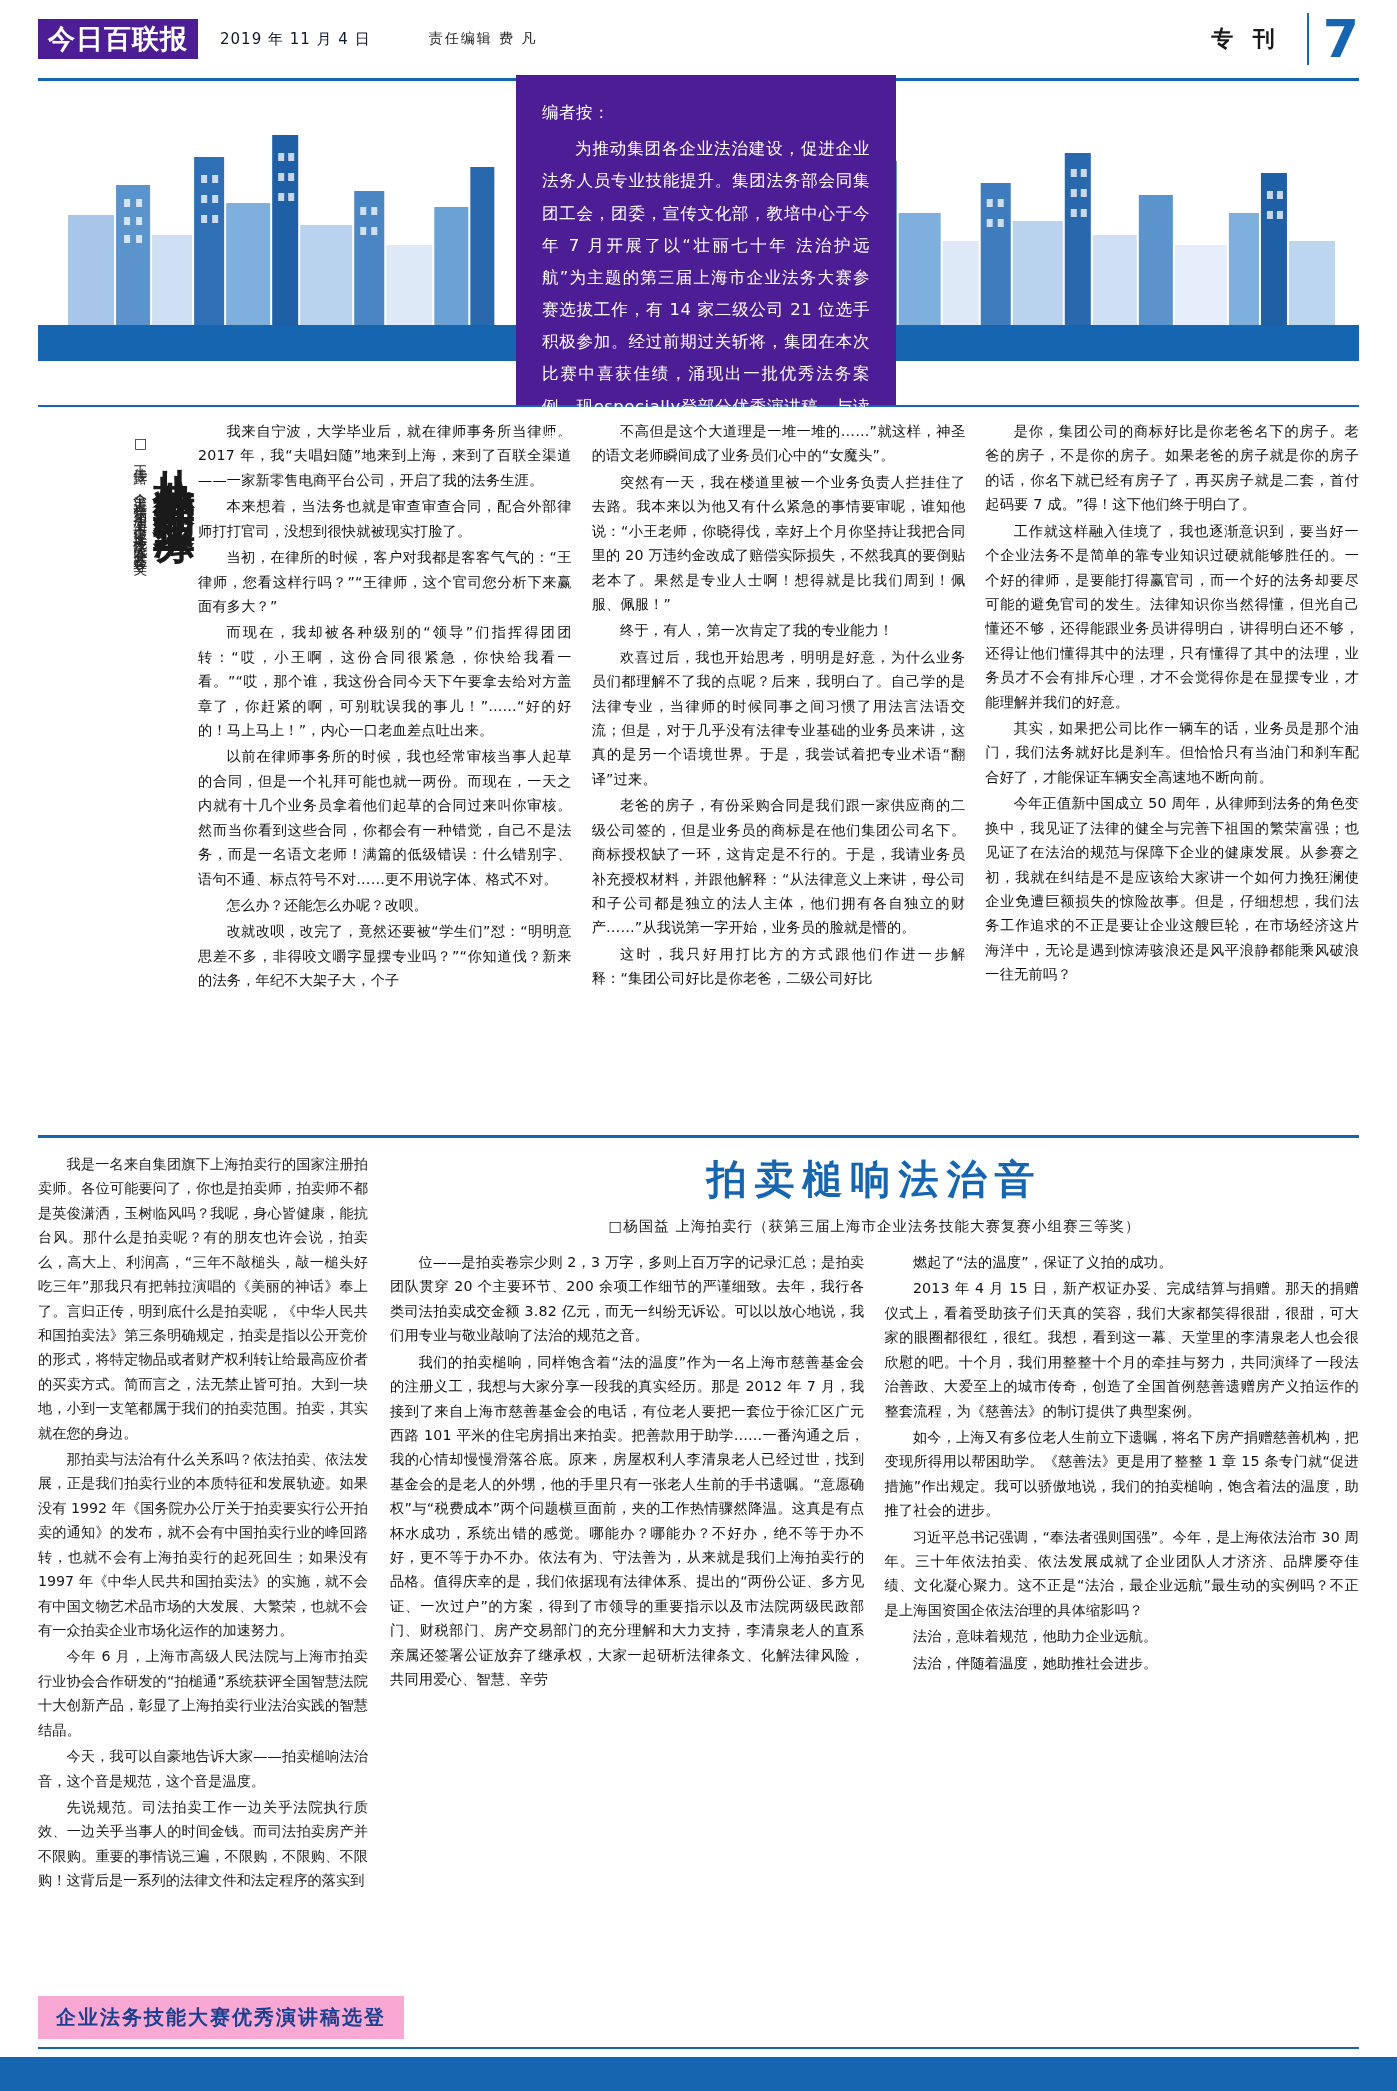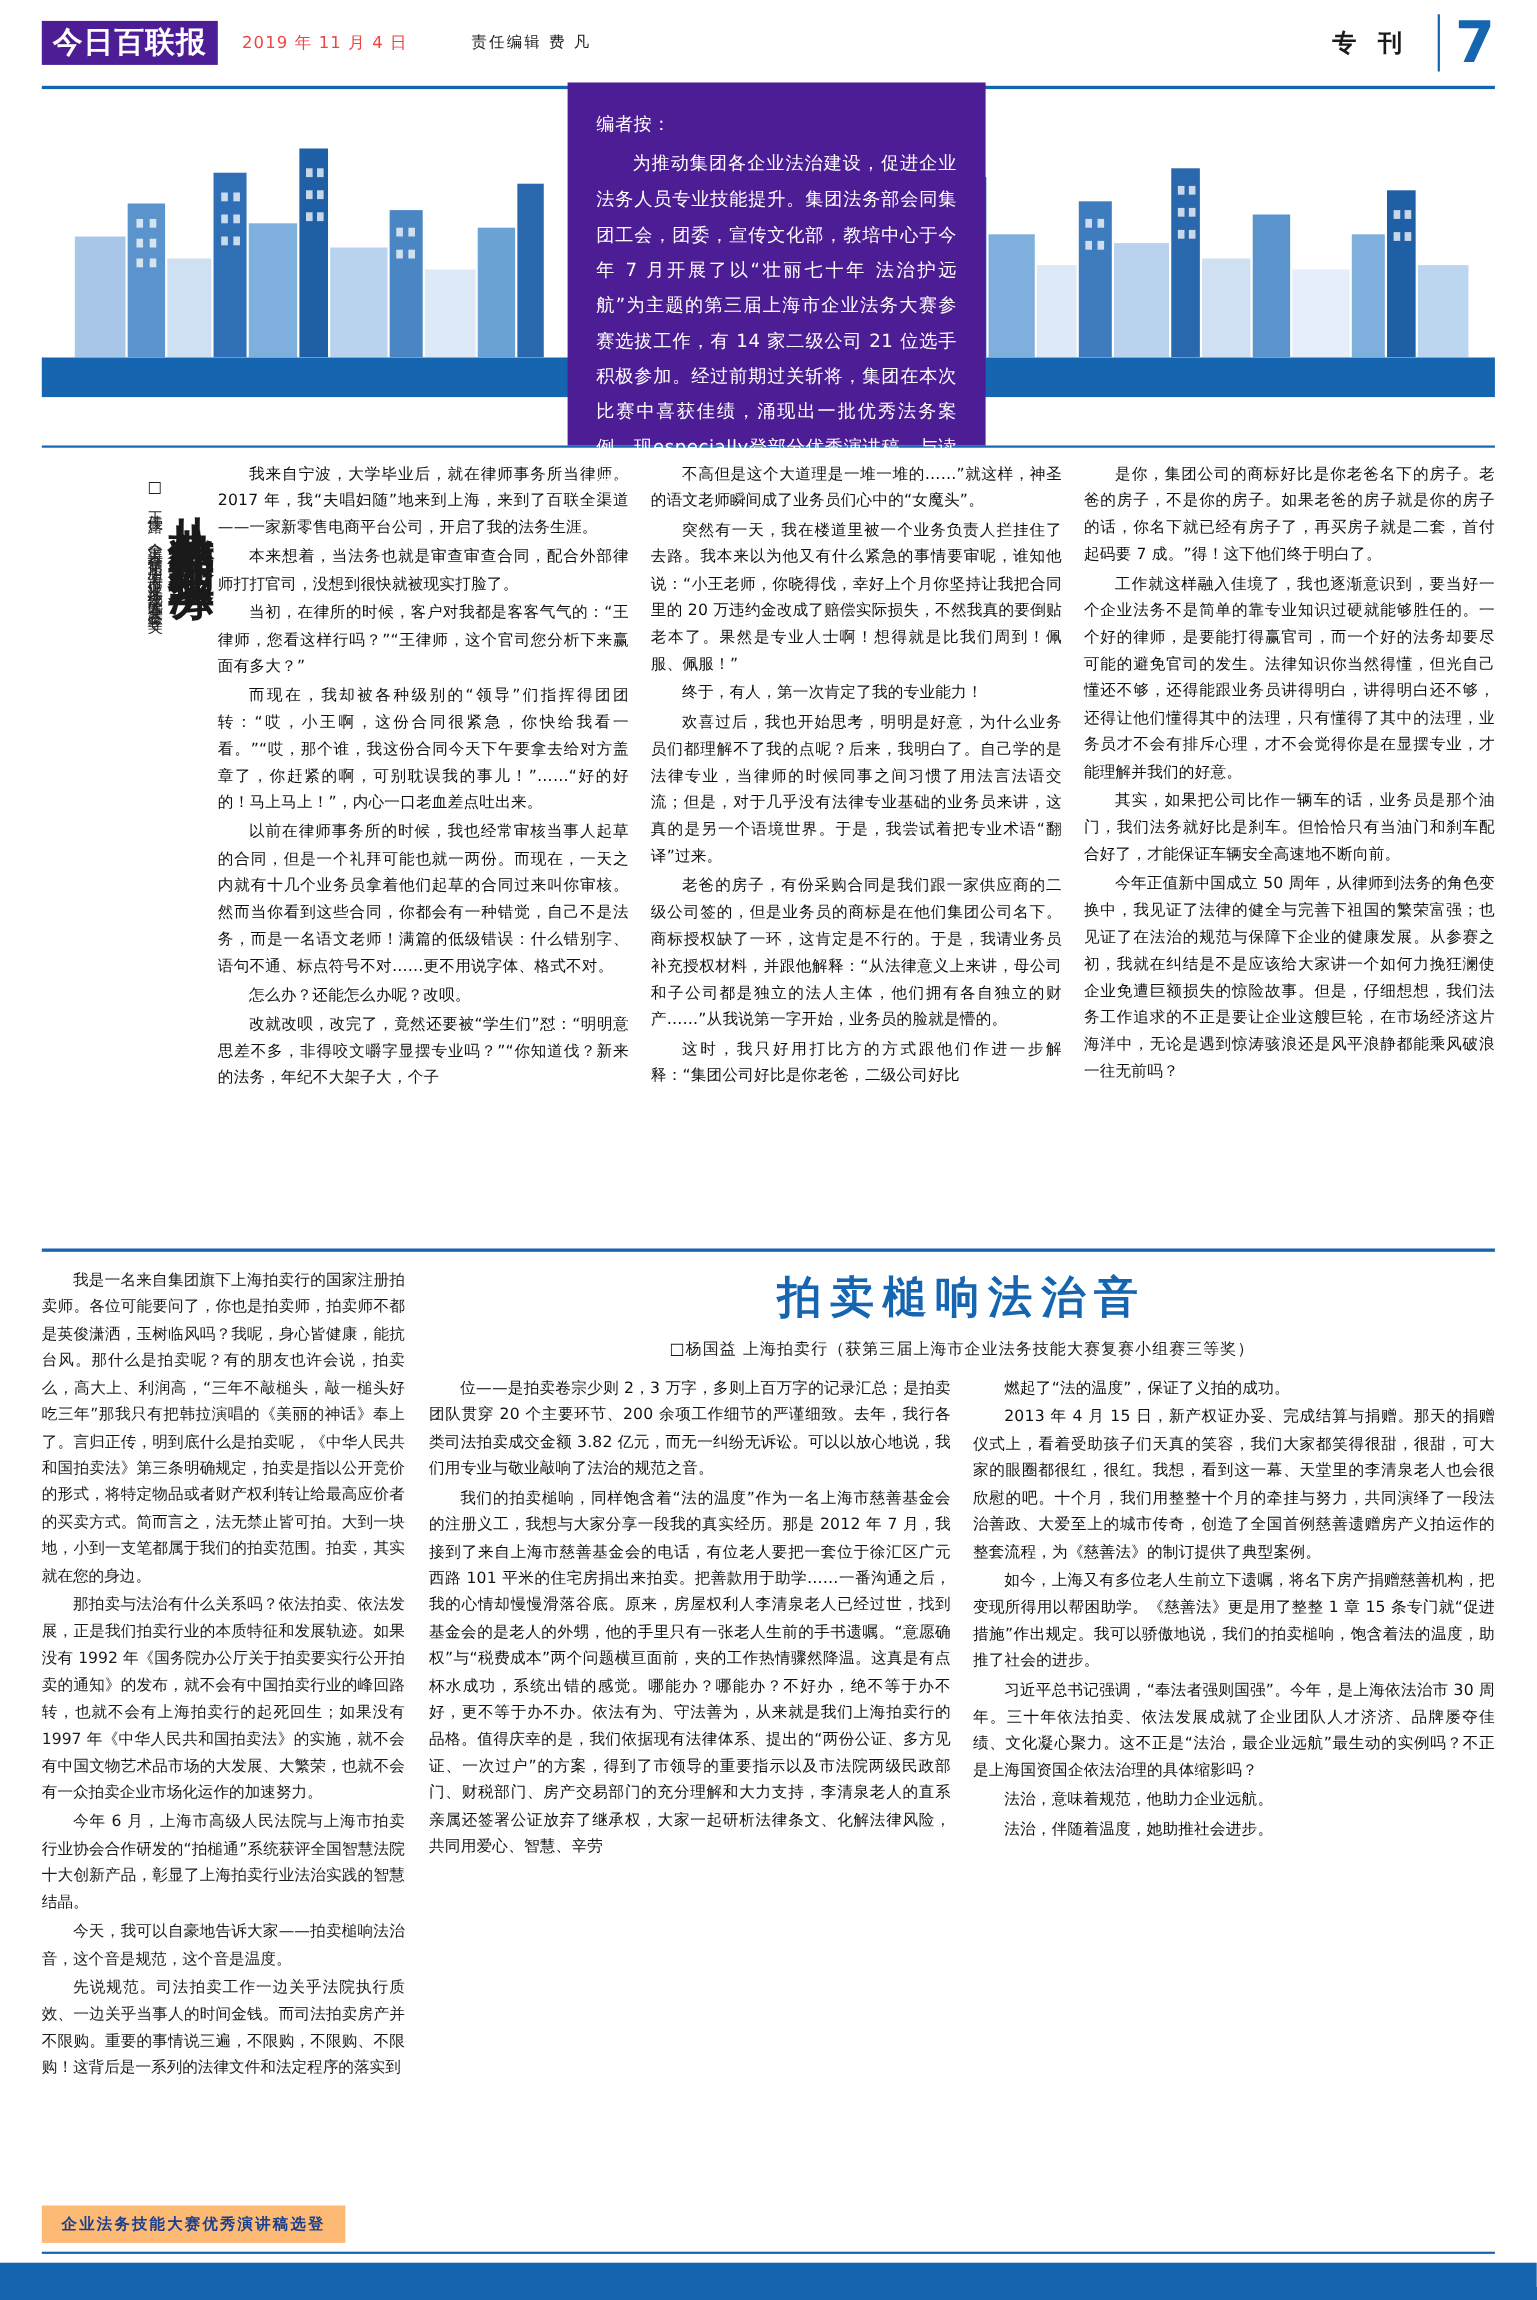--- a/index.html
+++ b/index.html
@@ -10,21 +10,21 @@
   }
   .page{position:relative;width:1397px;height:2091px;box-sizing:border-box;padding:0 38px;}
 
   
   .masthead{position:relative;height:78px;display:flex;align-items:center;border-bottom:3px solid #1565b0;}
   .logo{
     background:#4c1d95;color:#ffffff;font-weight:bold;font-size:27px;
     letter-spacing:1px;padding:6px 10px 7px 10px;line-height:1;
     font-family:"DejaVu Sans","Liberation Sans",sans-serif;white-space:nowrap;
   }
-  .mast-date{font-size:15px;color:#ef4444;margin-left:22px;letter-spacing:1px;}
+  .mast-date{font-size:15px;color:#0f172a;margin-left:22px;letter-spacing:1px;}
   .mast-editor{font-size:14px;color:#1a1a1a;margin-left:58px;letter-spacing:2px;}
   .mast-right{margin-left:auto;display:flex;align-items:center;}
   .mast-section{font-size:22px;font-weight:bold;letter-spacing:6px;margin-right:26px;}
   .mast-page{
     font-size:52px;color:#1565b0;font-weight:bold;line-height:1;
     border-left:2px solid #1565b0;padding-left:14px;
   }
 
   
   .hero{position:relative;height:300px;margin-top:14px;}
@@ -68,22 +68,22 @@
   .art2-head{text-align:center;}
   .art2-title{
     font-size:40px;font-weight:bold;letter-spacing:8px;color:#1565b0;
     font-family:"DejaVu Serif","Liberation Serif",serif;margin-bottom:10px;
   }
   .art2-byline{font-size:14.5px;letter-spacing:1px;margin-bottom:14px;}
   .cols3{display:flex;gap:20px;}
 
   
   .footer-tag{
-    position:absolute;left:38px;bottom:52px;background:#fdba74;color:#1a3f8f;
-    font-size:14px;font-weight:bold;letter-spacing:2px;padding:8px 18px;
+    position:absolute;left:38px;bottom:52px;background:#f9a8d4;color:#1a3f8f;
+    font-size:20px;font-weight:bold;letter-spacing:2px;padding:8px 18px;
   }
   .footer-bar{position:absolute;left:0;bottom:0;width:100%;height:34px;background:#1565b0;}
   .footer-rule{position:absolute;left:38px;right:38px;bottom:42px;height:2px;background:#1565b0;}
 </style>
 </head>
 <body>
 
 <div class="page">
 
   <div class="masthead">

